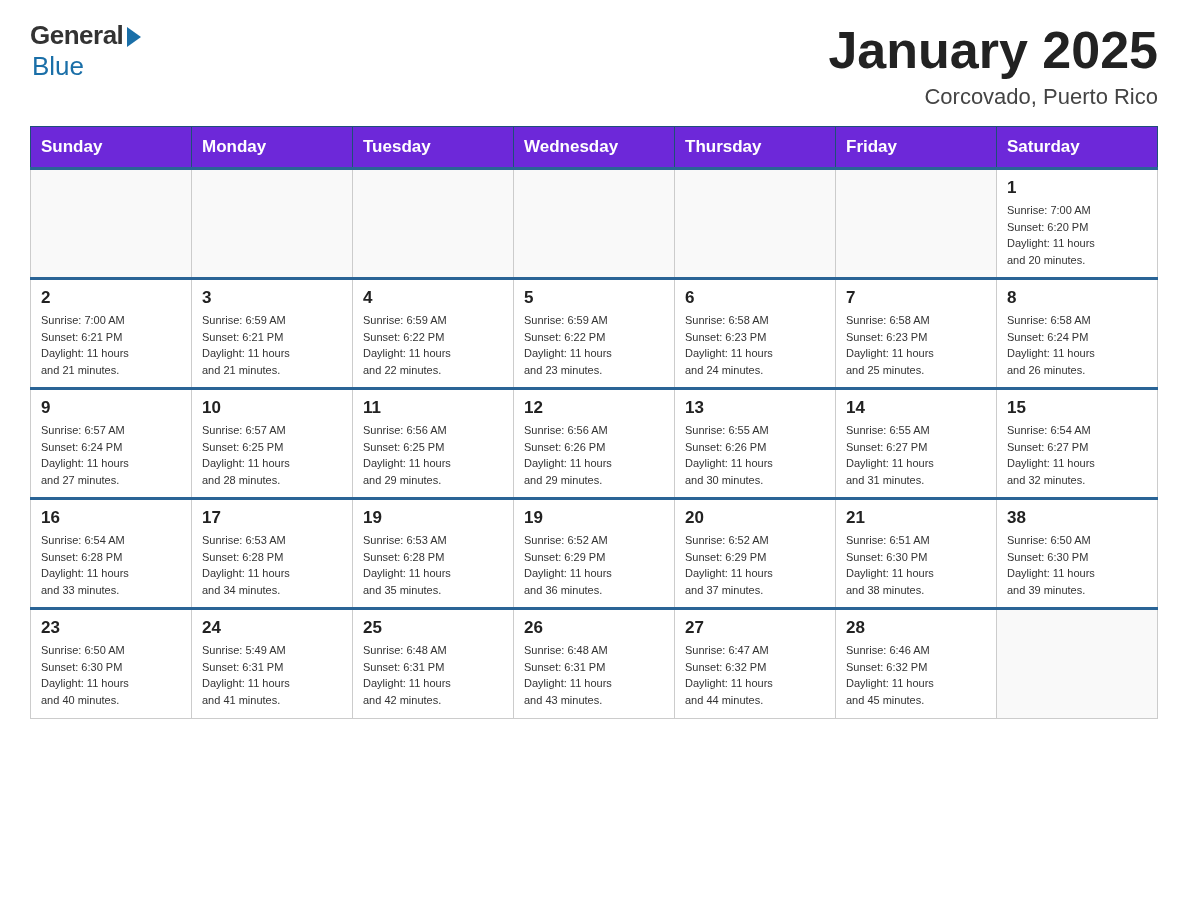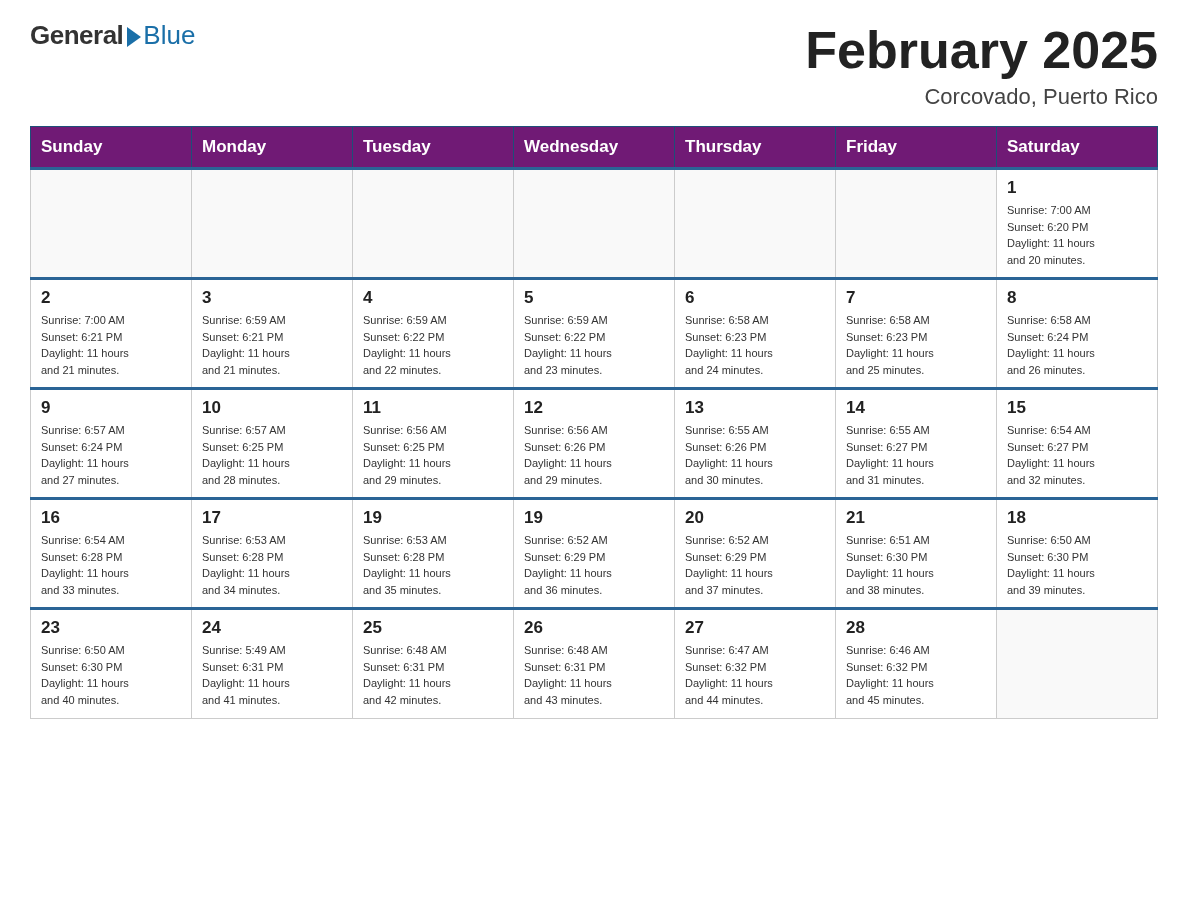--- a/index.html
+++ b/index.html
@@ -11,21 +11,21 @@
       min-height: 918px;
     }
     .header-area {
       display: flex;
       justify-content: space-between;
       align-items: flex-start;
       margin-bottom: 16px;
     }
     .logo {
       display: flex;
-      flex-direction: row;
+      flex-direction: column;
       align-items: flex-start;
     }
     .logo-top {
       display: flex;
       align-items: center;
     }
     .logo-general {
       font-size: 26px;
       font-weight: bold;
       color: #333;
@@ -58,21 +58,21 @@
       font-size: 22px;
       color: #444;
       margin-top: 4px;
     }
     .calendar-table {
       width: 100%;
       border-collapse: collapse;
       table-layout: fixed;
     }
     .calendar-table thead tr th {
-      background-color: #701a75;
+      background-color: #6d28d9;
       color: #fff;
       font-size: 17px;
       font-weight: bold;
       padding: 10px 10px;
       text-align: left;
       border: 1px solid #1e4f78;
     }
     .calendar-table tbody tr td {
       border: 1px solid #ccc;
       vertical-align: top;
@@ -106,21 +106,21 @@
 
 <div class="header-area">
   <div class="logo">
     <div class="logo-top">
       <span class="logo-general">General</span>
       <div class="logo-arrow"></div>
     </div>
     <span class="logo-blue">Blue</span>
   </div>
   <div class="title-area">
-    <div class="calendar-title">February 2025</div>
+    <div class="calendar-title">January 2025</div>
     <div class="calendar-subtitle">Corcovado, Puerto Rico</div>
   </div>
 </div>
 
 <table class="calendar-table">
   <thead>
     <tr>
     <th>Sunday</th>
         <th>Monday</th>
         <th>Tuesday</th>
@@ -285,21 +285,21 @@
 and 37 minutes.</div>
         </td>
         <td>
           <div class="day-number">21</div>
           <div class="day-info" style="white-space: pre-line;">Sunrise: 6:51 AM
 Sunset: 6:30 PM
 Daylight: 11 hours
 and 38 minutes.</div>
         </td>
         <td>
-          <div class="day-number">18</div>
+          <div class="day-number">38</div>
           <div class="day-info" style="white-space: pre-line;">Sunrise: 6:50 AM
 Sunset: 6:30 PM
 Daylight: 11 hours
 and 39 minutes.</div>
         </td>
       </tr>
       <tr class="week-row">
         <td>
           <div class="day-number">23</div>
           <div class="day-info" style="white-space: pre-line;">Sunrise: 6:50 AM

